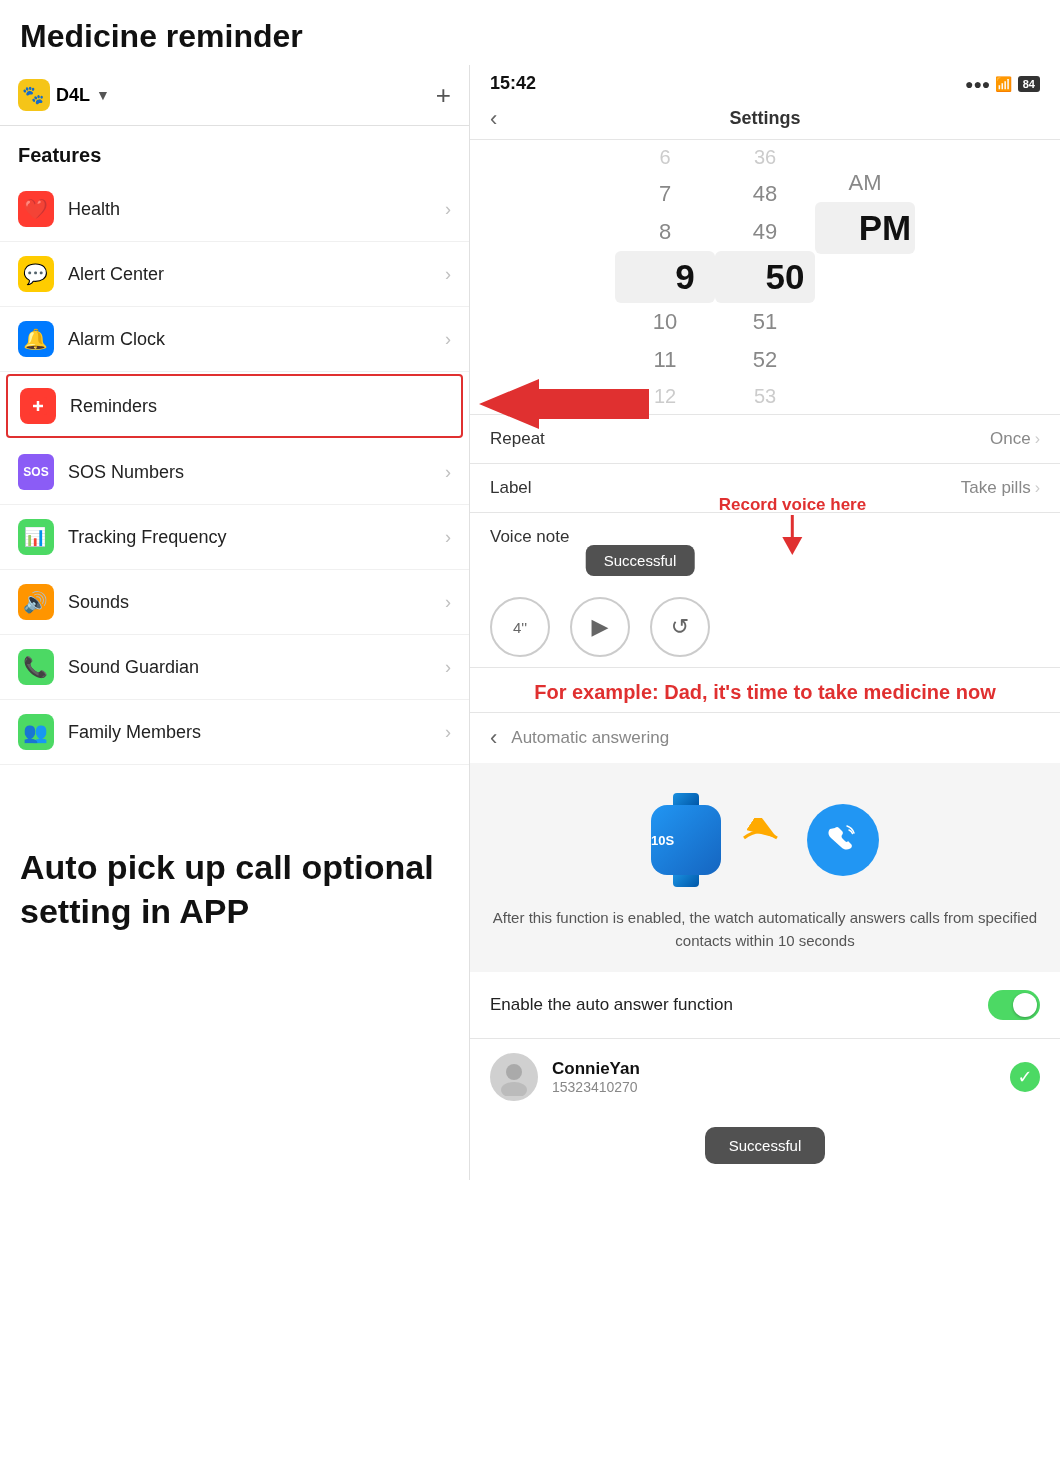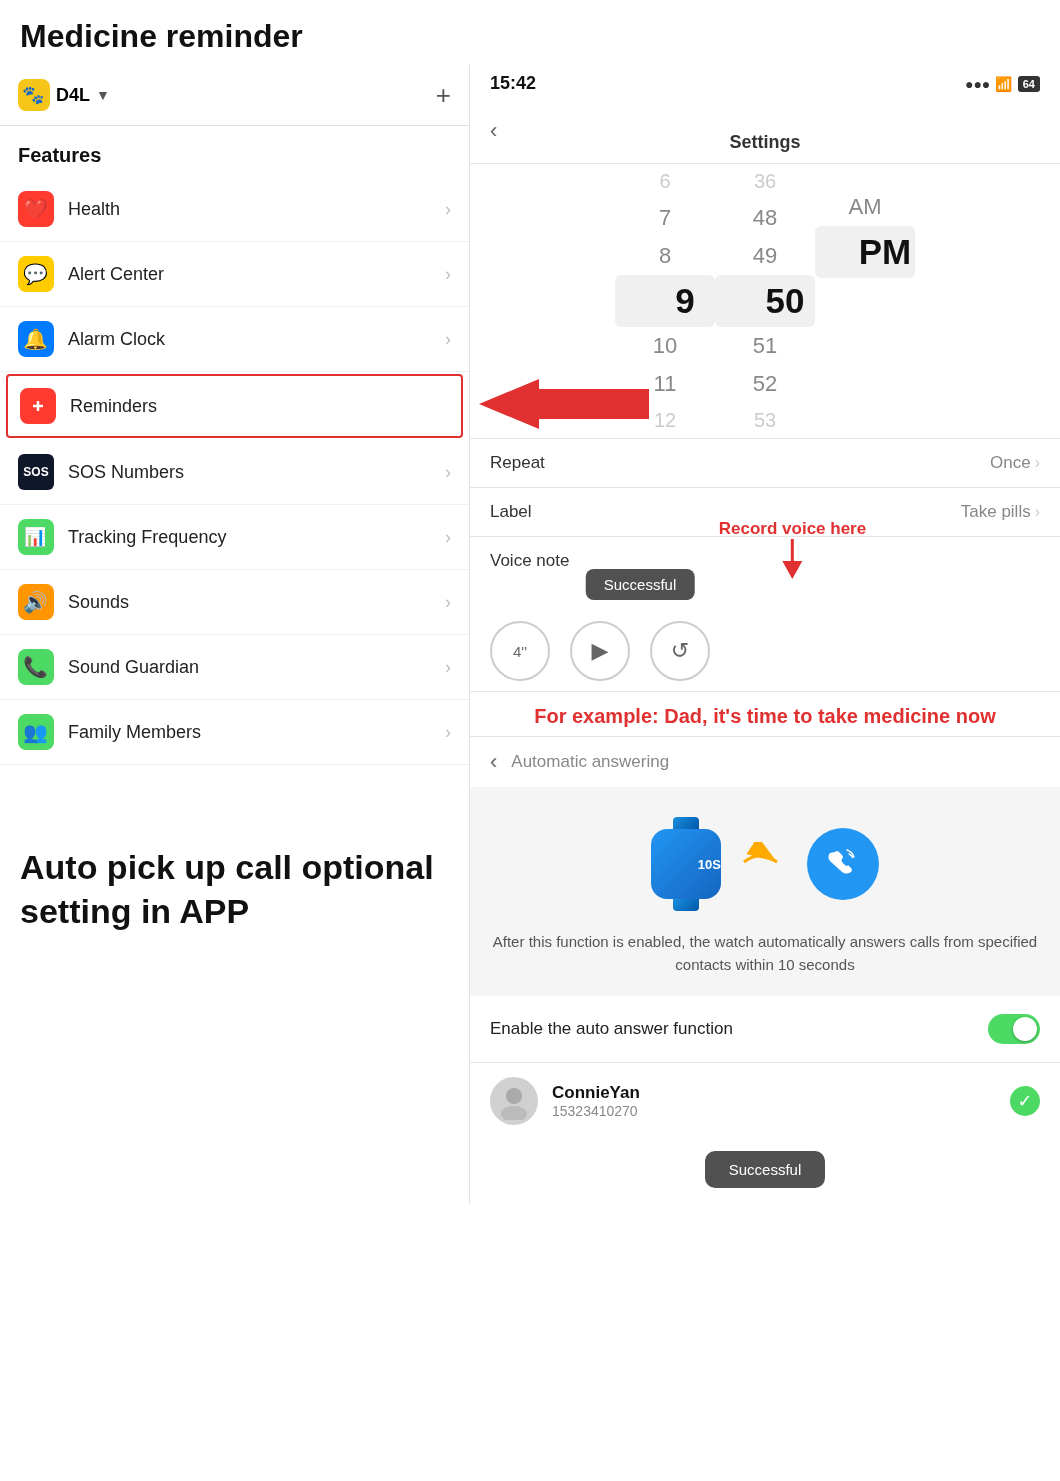--- a/index.html
+++ b/index.html
@@ -91,21 +91,21 @@
       width: 36px; height: 36px;
       border-radius: 8px;
       display: flex; align-items: center; justify-content: center;
       font-size: 20px;
       flex-shrink: 0;
     }
     .icon-health { background: #ff3b30; }
     .icon-alert { background: #ffcc00; }
     .icon-alarm { background: #007aff; }
     .icon-reminders { background: #ff3b30; border-radius: 8px; }
-    .icon-sos { background: #0f172a; border-radius: 6px; font-size: 12px; font-weight: 800; color: #fff; }
+    .icon-sos { background: #8b5cf6; border-radius: 6px; font-size: 12px; font-weight: 800; color: #fff; }
     .icon-tracking { background: #4cd964; }
     .icon-sounds { background: #ff9500; }
     .icon-soundguardian { background: #4cd964; }
     .icon-family { background: #4cd964; }
 
     .menu-item-label {
       font-size: 18px;
       color: #222;
     }
     .chevron {
@@ -170,21 +170,20 @@
       position: absolute;
       left: 20px;
       font-size: 22px;
       color: #666;
       cursor: pointer;
     }
     .nav-title {
       font-size: 18px;
       font-weight: 600;
       color: #333;
-      margin-top: 24px;
     }
 
     
     .time-picker {
       display: flex;
       justify-content: center;
       gap: 0;
       padding: 0 20px;
       background: #fff;
       border-bottom: 1px solid #e5e5e5;
@@ -324,21 +323,21 @@
     .illustration-icons {
       display: flex;
       align-items: center;
       gap: 18px;
       margin-bottom: 20px;
     }
     .watch-body {
       width: 70px; height: 70px;
       background: linear-gradient(135deg, #2196f3, #1565c0);
       border-radius: 16px;
-      display: flex; align-items: center; justify-content: flex-end;
+      display: flex; align-items: center; justify-content: flex-start;
       font-size: 13px;
       font-weight: 800;
       color: #fff;
     }
     .phone-ring-icon {
       width: 72px; height: 72px;
       background: #2196f3;
       border-radius: 50%;
       display: flex; align-items: center; justify-content: center;
       font-size: 34px;
@@ -558,21 +557,21 @@
 
   </div>
 
   <div class="right-panel">
 
     <div class="status-bar">
       <span class="status-time">15:42</span>
       <div class="status-icons">
         <span>●●●</span>
         <span>📶</span>
-        <span class="battery-icon">64</span>
+        <span class="battery-icon">84</span>
       </div>
     </div>
 
     <div class="nav-bar">
       <span class="nav-back">‹</span>
       <span class="nav-title">Settings</span>
     </div>
 
     <div class="time-picker">
 

